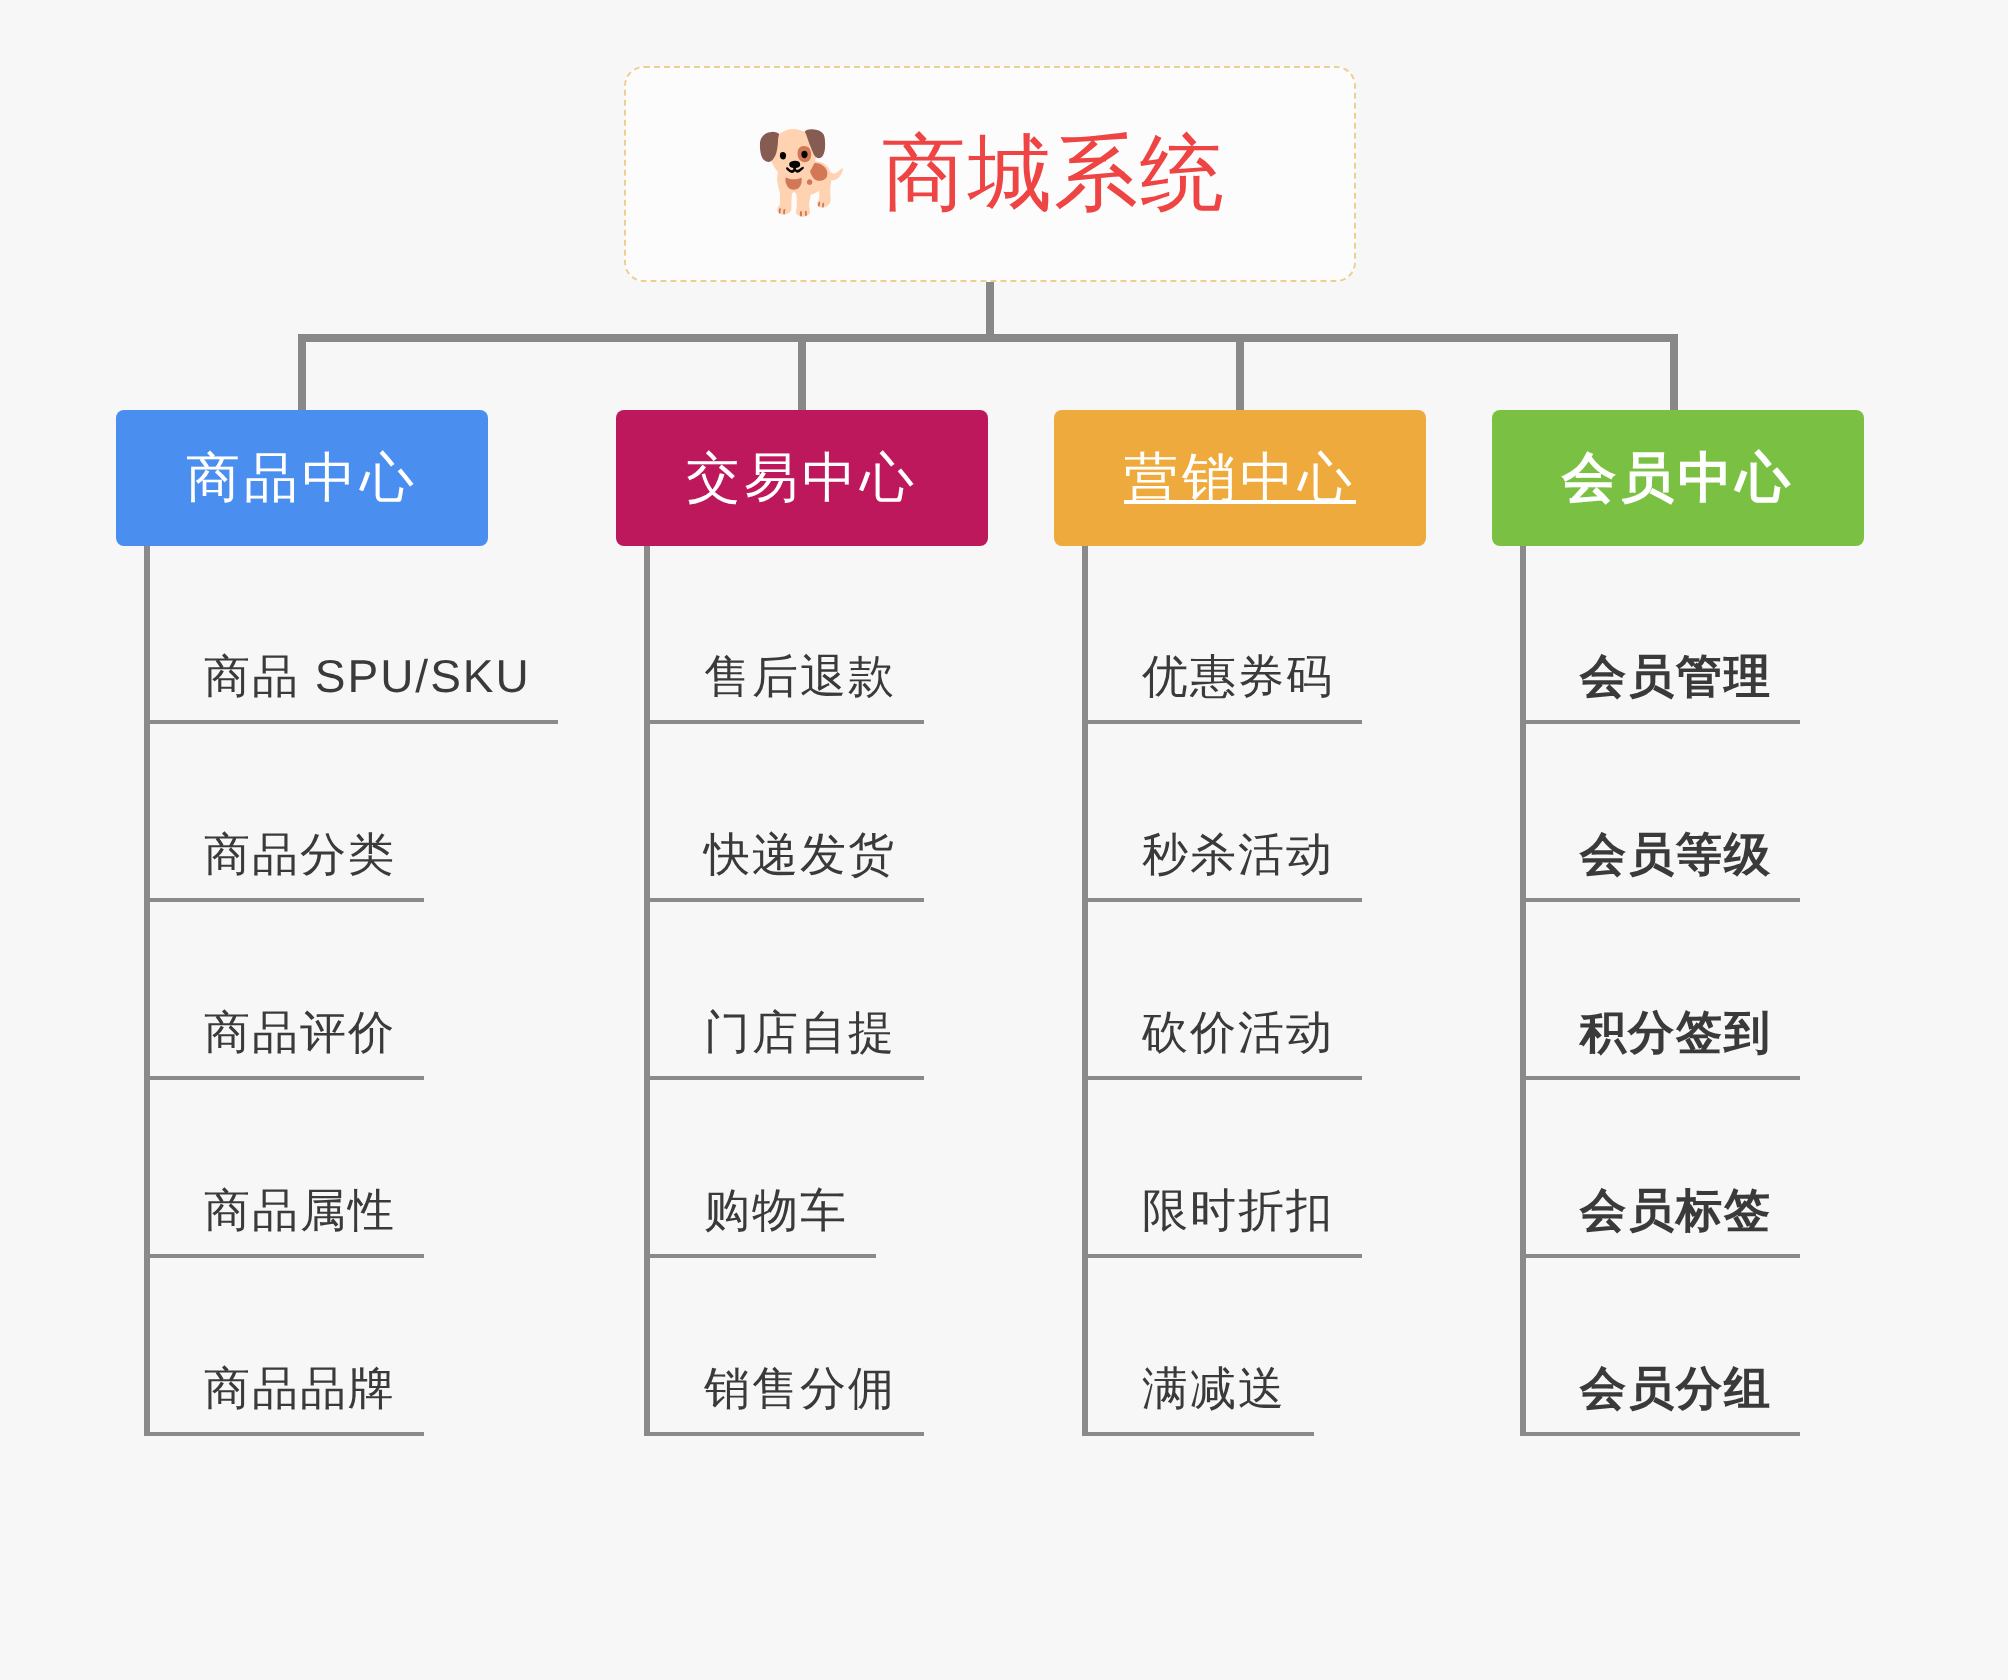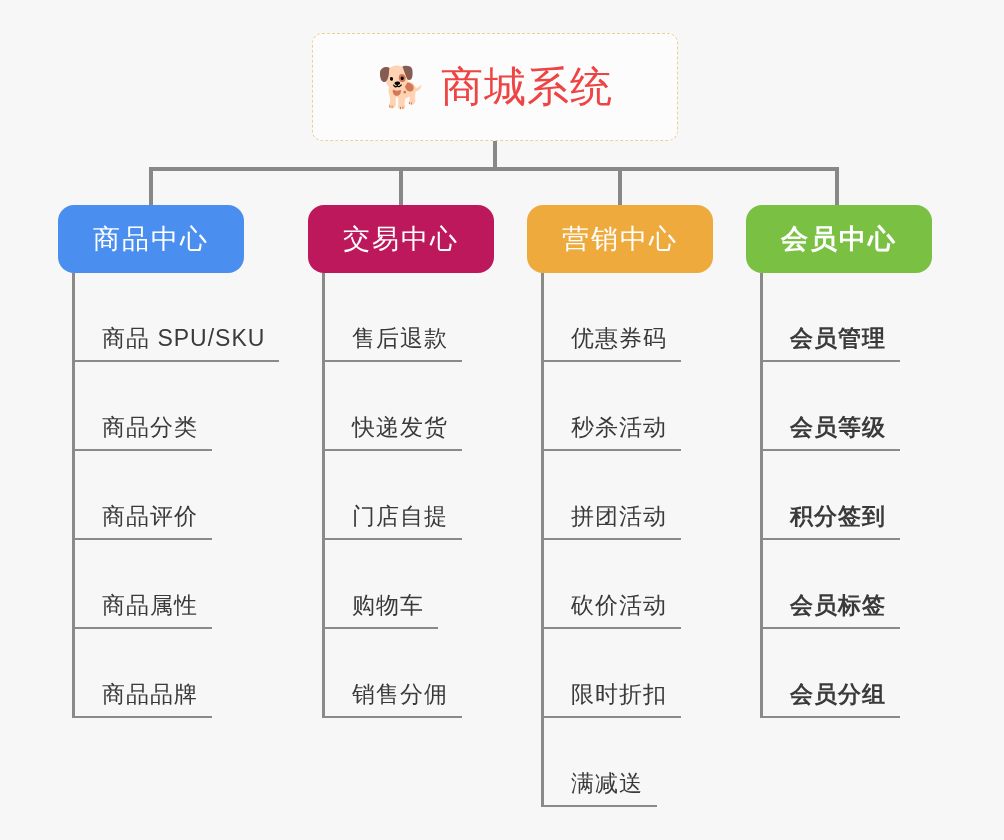--- a/index.html
+++ b/index.html
@@ -56,21 +56,21 @@
   .line-v { width: 4px; }
   .line-h { height: 4px; }
 
   
   .column {
     position: absolute;
     top: 205px;
   }
   .cat-box {
     height: 68px;
-    border-radius: 16px;
+    border-radius: 4px;
     display: flex;
     align-items: center;
     justify-content: center;
     color: #ffffff;
     font-size: 27px;
     letter-spacing: 2px;
     white-space: nowrap;
   }
 
   .branch {
@@ -173,34 +173,31 @@
           <span class="leaf-inner"><span class="leaf-label">购物车</span></span>
         </li>
         <li class="leaf">
           <span class="leaf-inner"><span class="leaf-label">销售分佣</span></span>
         </li>
       </ul>
     </div>
   </div>
 
   <div class="column" style="left:527px; width:186px;">
-    <div class="cat-box" style="background:#eeaa3c;">
+    <div class="cat-box" style="background:#eeaa3c;text-decoration:underline;">
       <span>营销中心</span>
     </div>
     <div class="branch">
       <div class="spine"></div>
       <ul class="leaf-list">
         <li class="leaf">
           <span class="leaf-inner"><span class="leaf-label">优惠券码</span></span>
         </li>
         <li class="leaf">
           <span class="leaf-inner"><span class="leaf-label">秒杀活动</span></span>
-        </li>
-        <li class="leaf">
-          <span class="leaf-inner"><span class="leaf-label">拼团活动</span></span>
         </li>
         <li class="leaf">
           <span class="leaf-inner"><span class="leaf-label">砍价活动</span></span>
         </li>
         <li class="leaf">
           <span class="leaf-inner"><span class="leaf-label">限时折扣</span></span>
         </li>
         <li class="leaf">
           <span class="leaf-inner"><span class="leaf-label">满减送</span></span>
         </li>

